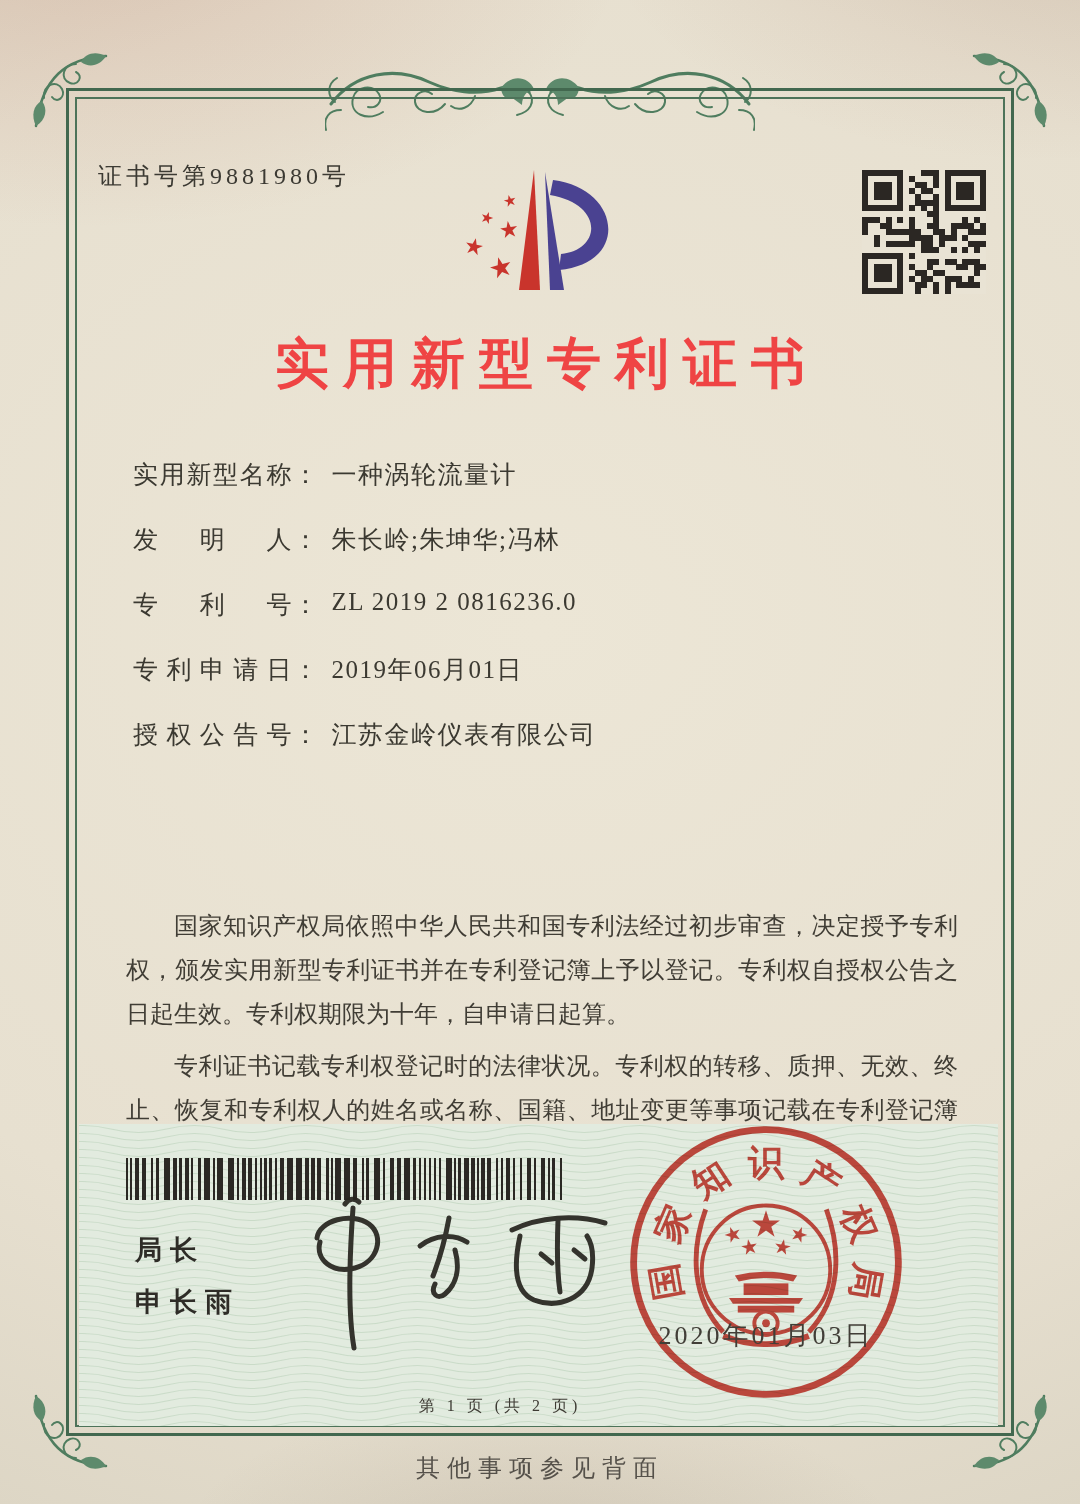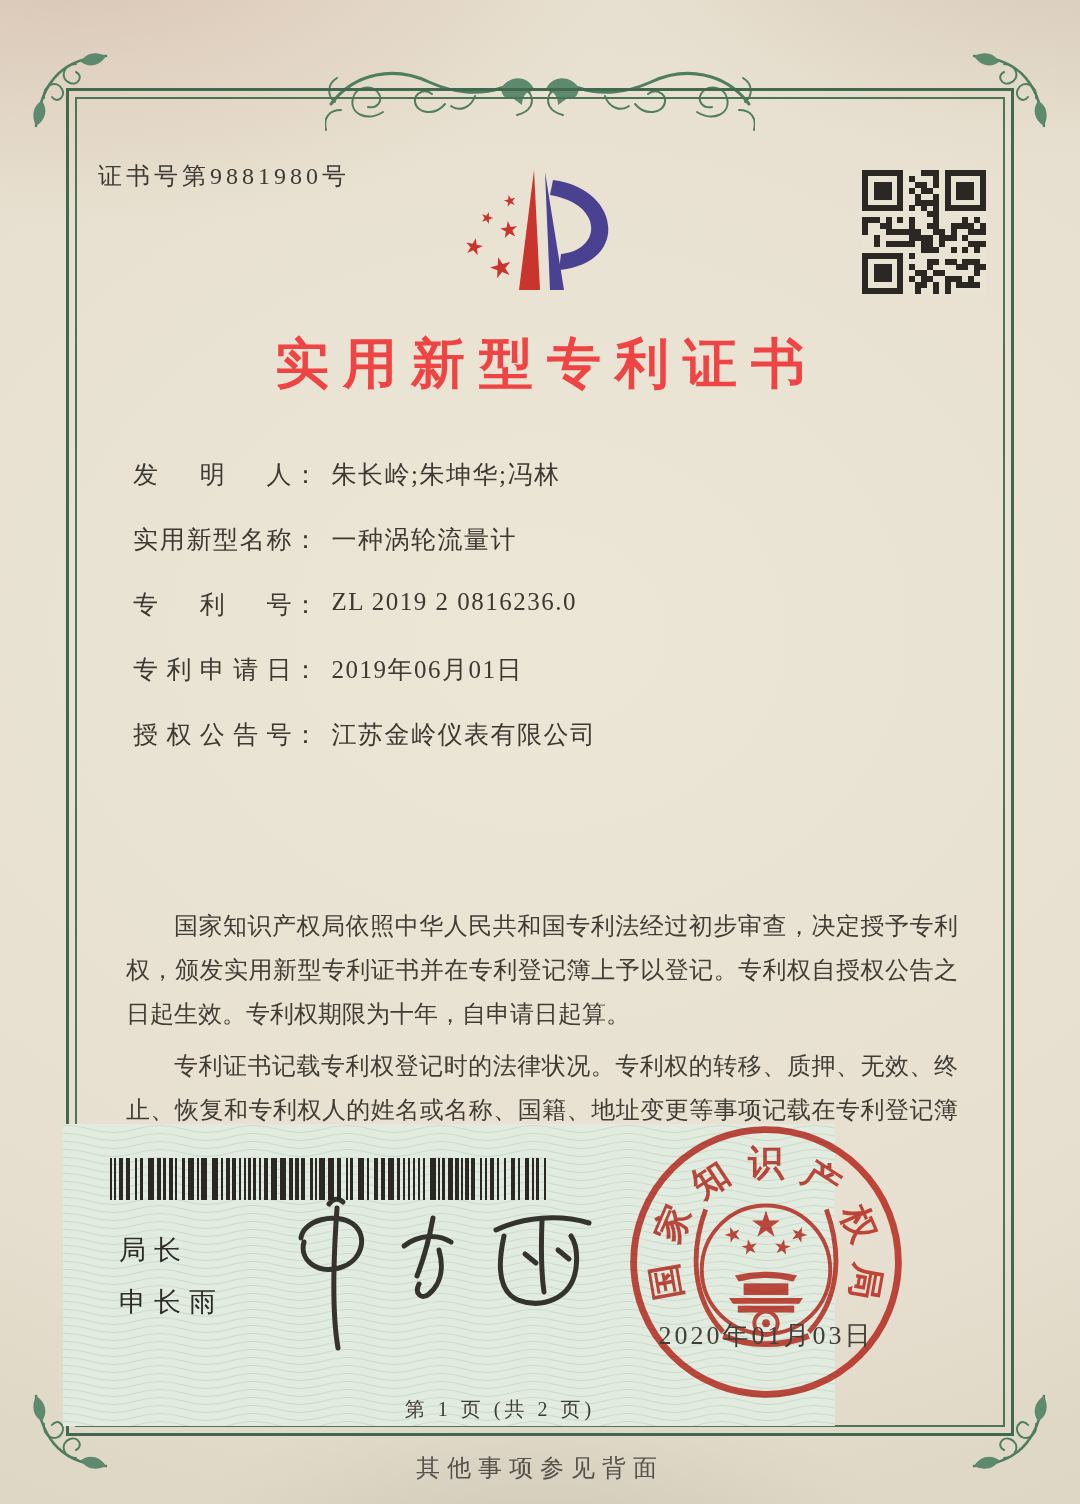--- a/index.html
+++ b/index.html
@@ -34,33 +34,33 @@
   .flabel{display:inline-block;width:160px;text-align:justify;text-align-last:justify;
           -moz-text-align-last:justify;text-justify:inter-character;vertical-align:top;}
   .fcolon{display:inline-block;vertical-align:top;}
   .fvalue{display:inline-block;margin-left:12px;vertical-align:top;}
   .pair2{display:inline-block;margin-left:66px;}
   
   .paras{position:absolute;left:118px;top:896px;width:848px;font-size:24px;line-height:44px;
          text-align:justify;color:#403d35;}
   .paras p{margin:8px;text-indent:2em;}
   
-  .band{position:absolute;left:63px;top:1124px;width:772px;height:302px;background:#e2ebdf;overflow:hidden;}
+  .band{position:absolute;left:79px;top:1124px;width:919px;height:302px;background:#e2ebdf;overflow:hidden;font-weight:bold;}
   .band > svg.waves{position:absolute;inset:0;width:100%;height:100%;}
   .barcode{position:absolute;left:47px;top:34px;width:438px;height:42px;display:flex;align-items:stretch;}
   .barcode .bar{height:100%;background:#2b2824;}
   .director-title{position:absolute;left:56px;top:108px;font-size:27px;letter-spacing:8px;color:#2e2c27;}
   .director-name{position:absolute;left:56px;top:160px;font-size:27px;letter-spacing:8px;color:#2e2c27;}
   .signature{position:absolute;left:178px;top:66px;width:390px;height:180px;}
   
   .seal{position:absolute;left:620px;top:1114px;width:292px;height:292px;mix-blend-mode:multiply;opacity:0.93;}
   .seal-date{position:absolute;left:608px;top:1318px;width:316px;text-align:center;
              font-size:26px;letter-spacing:3px;color:#413e37;}
   .page-info{position:absolute;left:0;width:1000px;top:1396px;text-align:center;
-             font-size:20px;letter-spacing:4px;color:#3e3b34;}
+             font-size:16px;letter-spacing:4px;color:#3e3b34;}
   .back-note{position:absolute;left:0;right:0;top:1452px;text-align:center;
              font-size:24px;letter-spacing:7px;color:#55514a;}
   .green-stroke{stroke:#4f7d5f;fill:none;stroke-linecap:round;}
 </style>
 </head>
 <body>
 
 <div class="page">
 
   <svg class="flourish tl" viewBox="0 0 86 86">
@@ -254,24 +254,24 @@
       <rect x="16" y="2" width="3" height="3" fill="#2b2723"></rect>
       <rect x="0" y="14" width="7" height="7" fill="#2b2723"></rect>
       <rect x="1" y="15" width="5" height="5" fill="#e9e3d4"></rect>
       <rect x="2" y="16" width="3" height="3" fill="#2b2723"></rect>
     </svg>
 
   <h1 class="title">实用新型专利证书</h1>
 
   <div class="fields">
     <div class="field-row">
-      <span class="flabel">发明人</span><span class="fcolon">：</span><span class="fvalue">朱长岭;朱坤华;冯林</span>
+      <span class="flabel">实用新型名称</span><span class="fcolon">：</span><span class="fvalue">一种涡轮流量计</span>
     </div>
     <div class="field-row">
-      <span class="flabel">实用新型名称</span><span class="fcolon">：</span><span class="fvalue">一种涡轮流量计</span>
+      <span class="flabel">发明人</span><span class="fcolon">：</span><span class="fvalue">朱长岭;朱坤华;冯林</span>
     </div>
     <div class="field-row">
       <span class="flabel">专利号</span><span class="fcolon">：</span><span class="fvalue">ZL 2019 2 0816236.0</span>
     </div>
     <div class="field-row">
       <span class="flabel">专利申请日</span><span class="fcolon">：</span><span class="fvalue">2019年06月01日</span>
     </div>
     <div class="field-row">
       <span class="flabel">授权公告号</span><span class="fcolon">：</span><span class="fvalue">江苏金岭仪表有限公司</span>
     </div>

